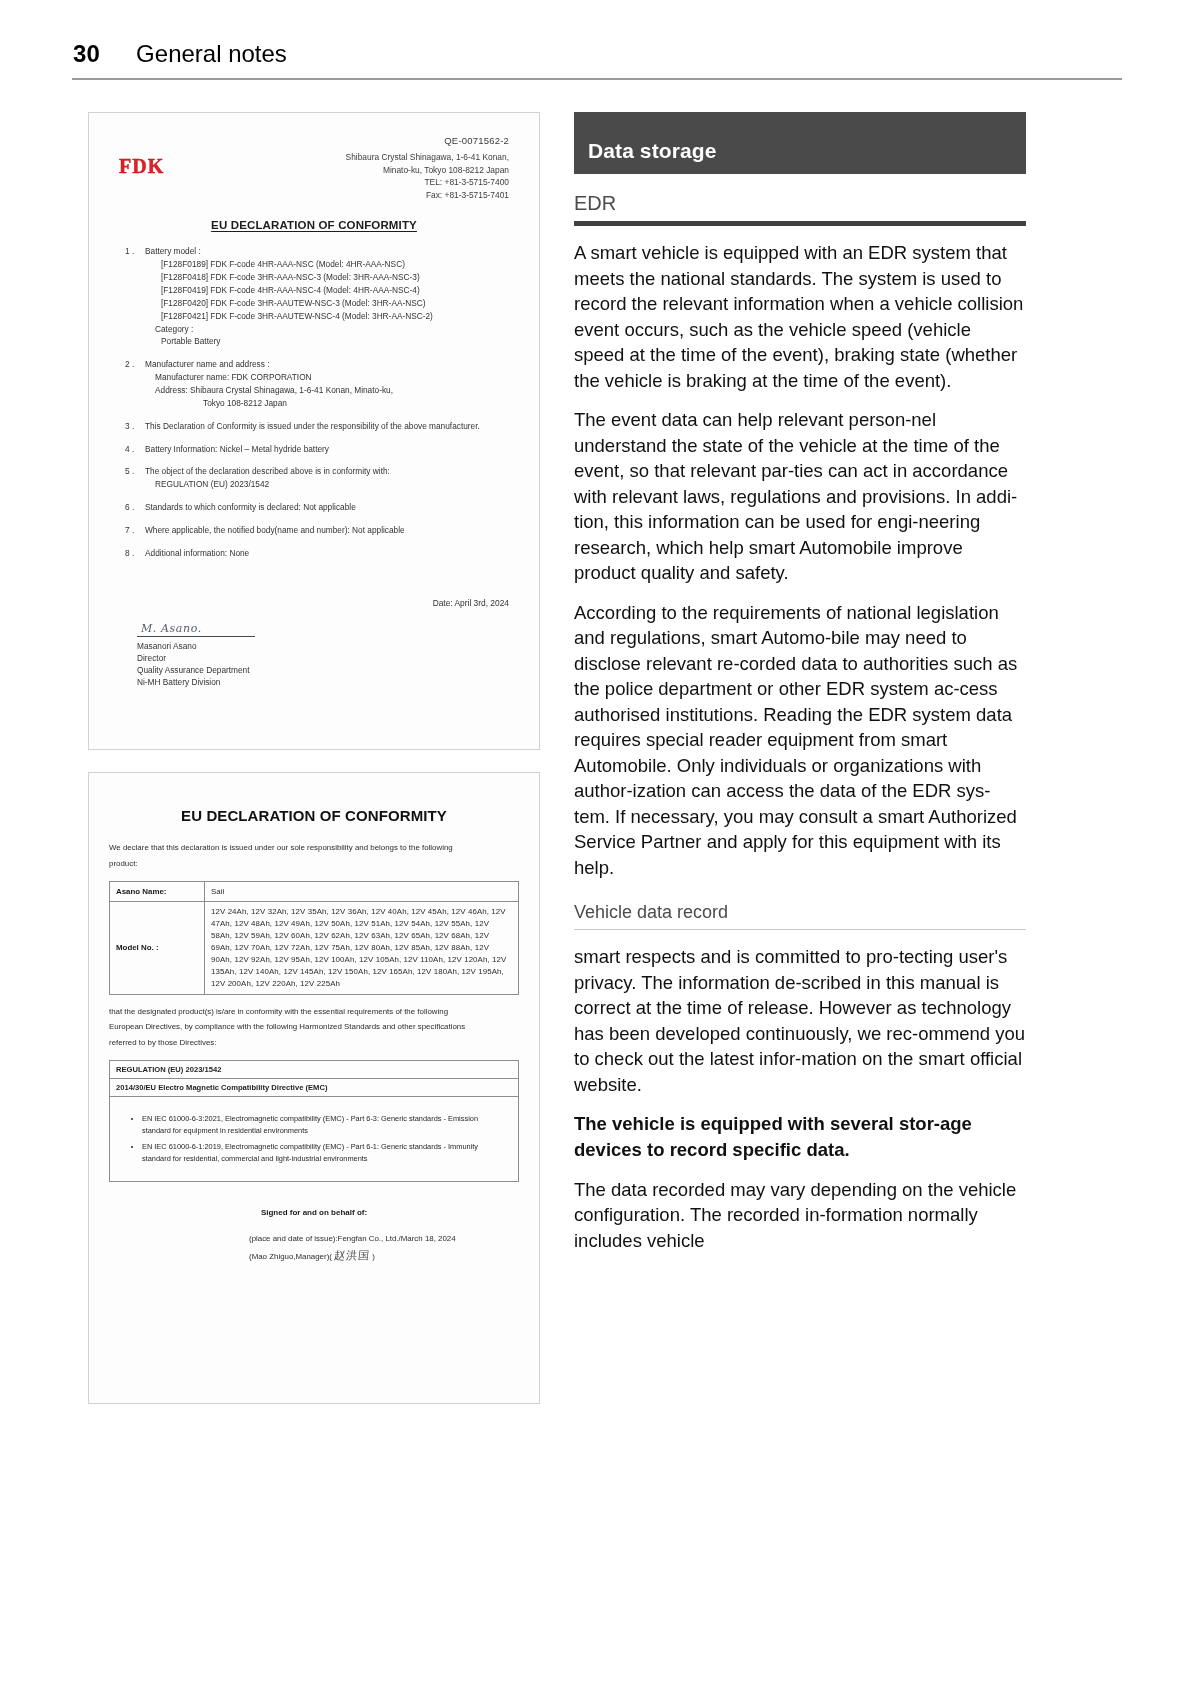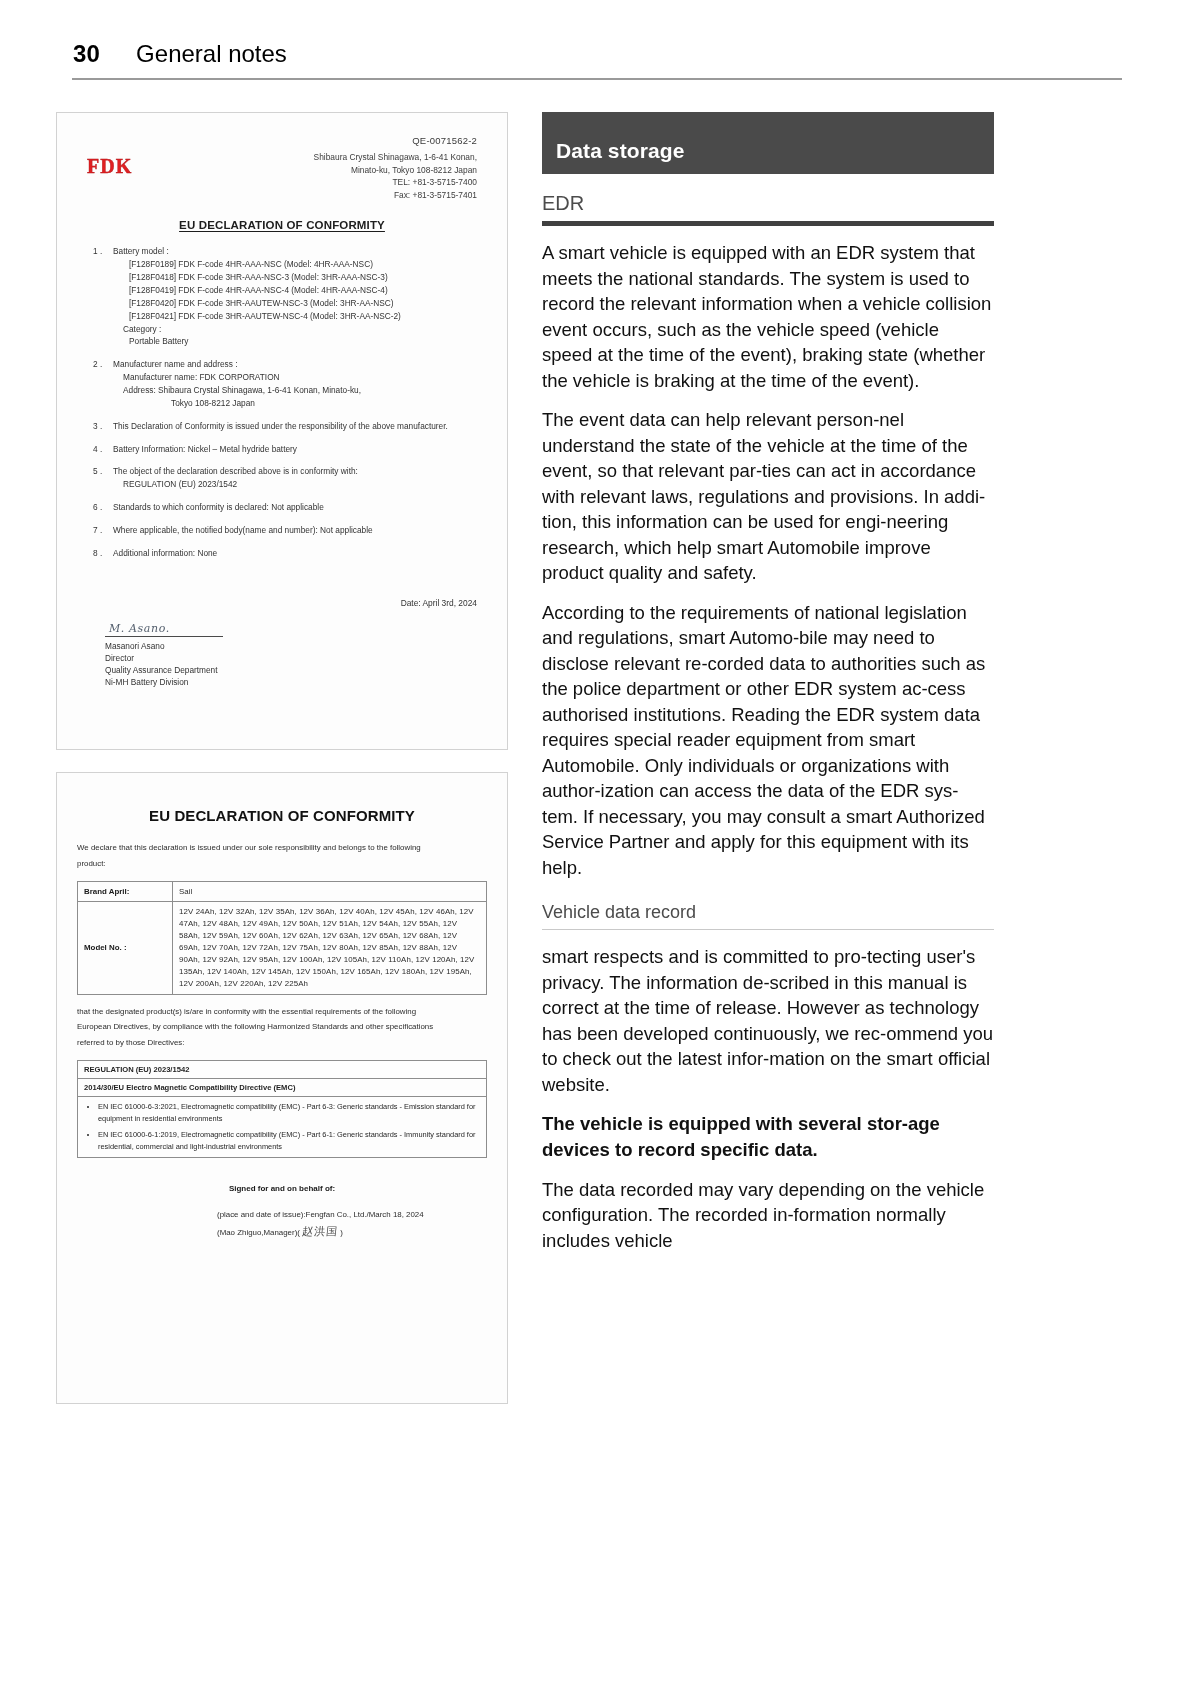--- a/index.html
+++ b/index.html
@@ -50,21 +50,21 @@
     left: 72px;
     top: 78px;
     width: 1050px;
     height: 2px;
     background: #9a9a9a;
   }
 
   
   .columns {
     position: absolute;
-    left: 56px;
+    left: 88px;
     top: 112px;
     width: 1056px;
     display: flex;
     gap: 34px;
     align-items: flex-start;
   }
   .col-left { width: 452px; flex: 0 0 452px; }
   .col-right { width: 452px; flex: 0 0 452px; }
 
   
@@ -206,21 +206,21 @@
     margin-top: 4px;
     table-layout: fixed;
   }
   .ff-reg-table td {
     border: 1px solid #8d8d8d;
     padding: 4px 6px;
     color: #1f1f1f;
   }
   .ff-reg-head { font-weight: bold; }
   ul.ff-bullets {
-    margin: 0;
+    margin: 12px;
     padding-left: 14px;
     list-style: disc;
   }
   ul.ff-bullets li {
     font-size: 7.4px;
     line-height: 1.62;
     margin-bottom: 4px;
     color: #262626;
   }
   ul.ff-bullets li:last-child { margin-bottom: 0; }
@@ -383,21 +383,21 @@
 
 
         <div class="ff-para">
           <div>We declare that this declaration is issued under our sole responsibility and belongs to the following</div>
           <div>product:</div>
         </div>
 
         <table class="ff">
           <tbody>
               <tr>
-            <td class="ff-key">Brand April:</td>
+            <td class="ff-key">Asano Name:</td>
             <td>Sail</td>
           </tr>
           <tr>
             <td class="ff-key">Model No. :</td>
             <td class="ff-models">12V 24Ah, 12V 32Ah, 12V 35Ah, 12V 36Ah, 12V 40Ah, 12V 45Ah, 12V 46Ah, 12V 47Ah, 12V 48Ah, 12V 49Ah, 12V 50Ah, 12V 51Ah, 12V 54Ah, 12V 55Ah, 12V 58Ah, 12V 59Ah, 12V 60Ah, 12V 62Ah, 12V 63Ah, 12V 65Ah, 12V 68Ah, 12V 69Ah, 12V 70Ah, 12V 72Ah, 12V 75Ah, 12V 80Ah, 12V 85Ah, 12V 88Ah, 12V 90Ah, 12V 92Ah, 12V 95Ah, 12V 100Ah, 12V 105Ah, 12V 110Ah, 12V 120Ah, 12V 135Ah, 12V 140Ah, 12V 145Ah, 12V 150Ah, 12V 165Ah, 12V 180Ah, 12V 195Ah, 12V 200Ah, 12V 220Ah, 12V 225Ah</td>
           </tr>
         </tbody>
           </table>
 
         <div class="ff-para">

